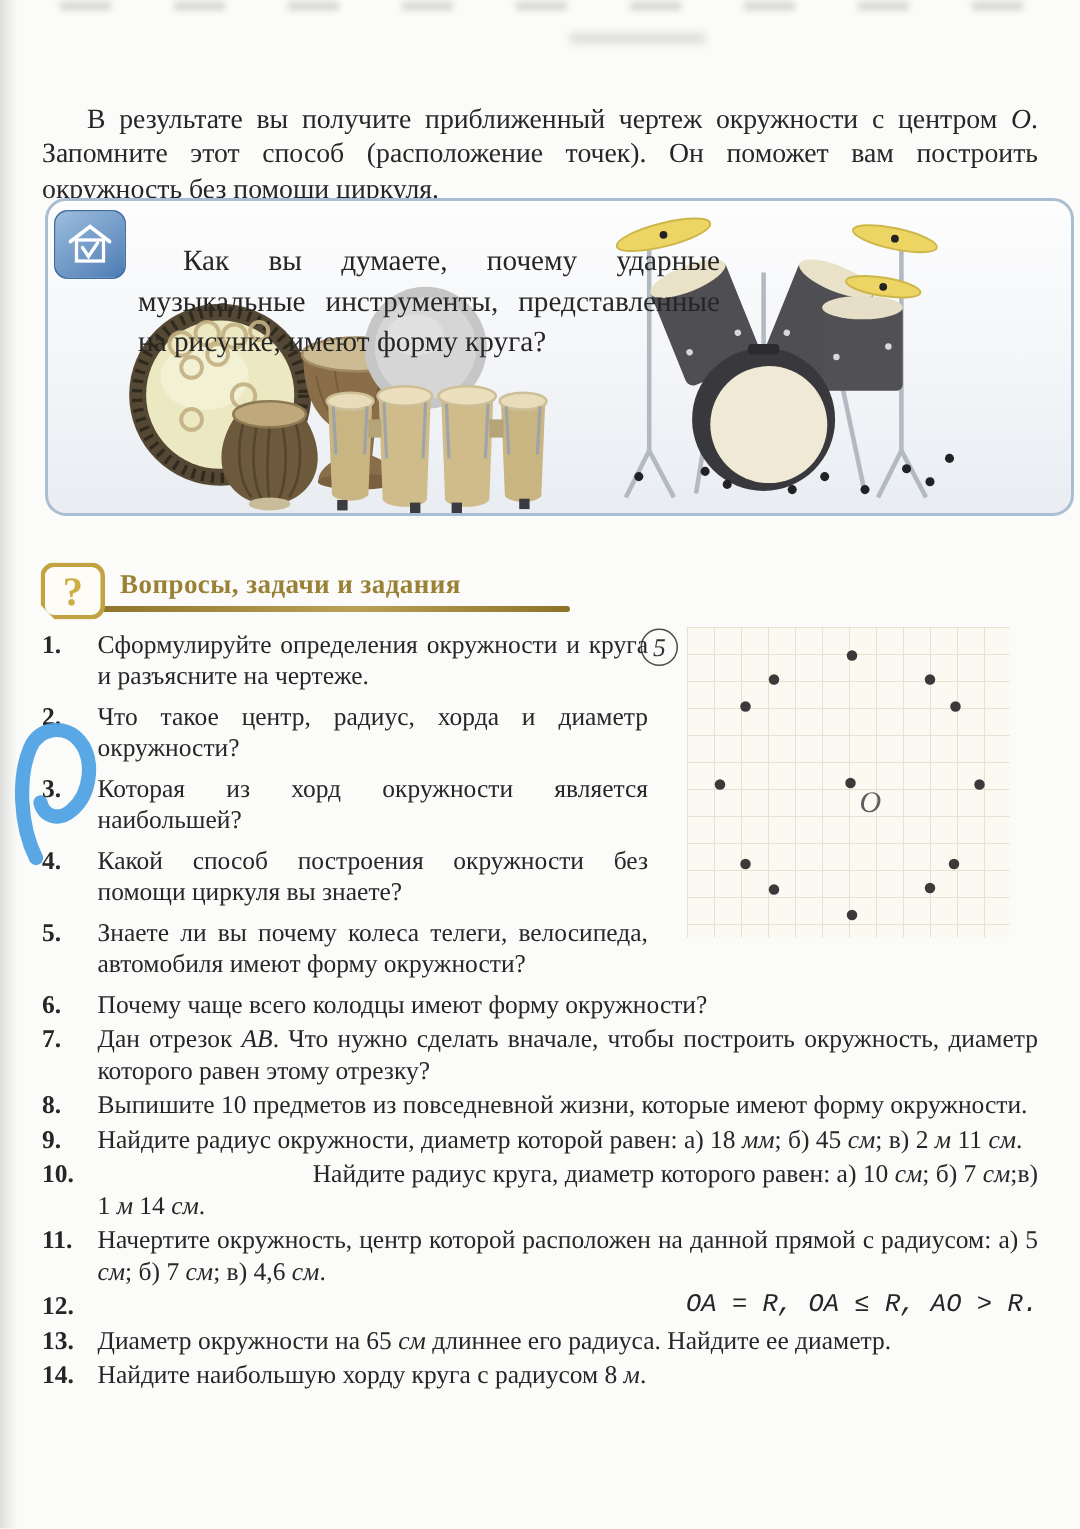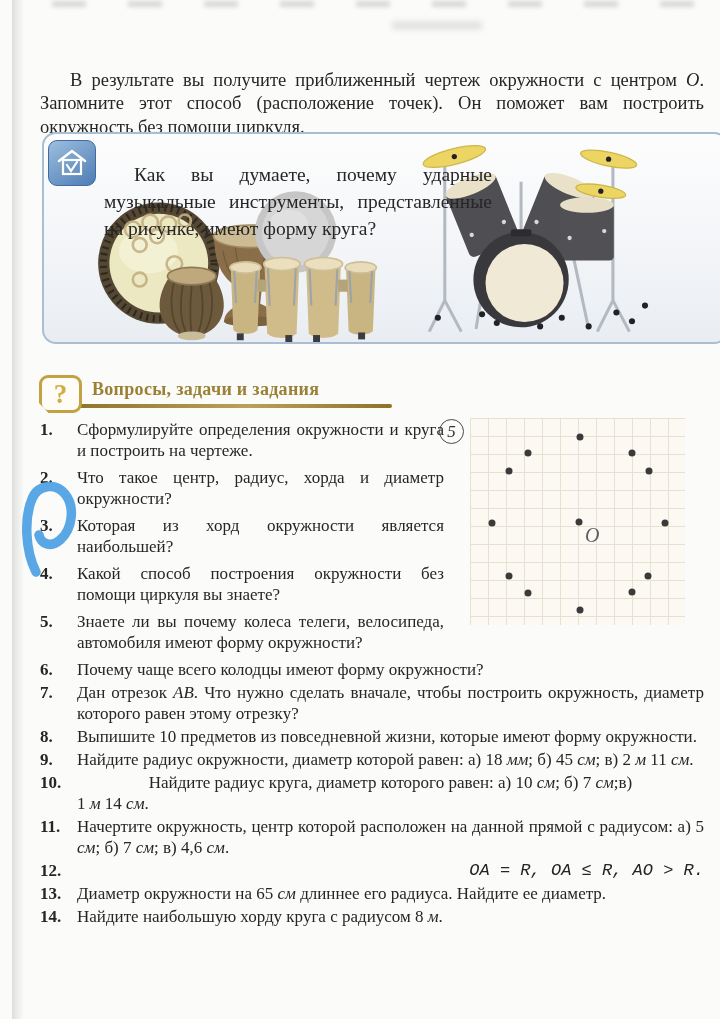--- a/index.html
+++ b/index.html
@@ -1,17 +1,17 @@
 <!DOCTYPE html>
 <html><head>
 <meta charset="utf-8">
 <style>
   html,body{margin:0;padding:0;}
   body{width:720px;height:1019px;background:#fbfbf9;font-family:"Liberation Serif","DejaVu Serif",serif;color:#262626;position:relative;overflow:hidden;}
-  .page{position:absolute;inset:0;margin-left:12px;}
+  .page{position:absolute;inset:0;}
   
   .top-smudge{position:absolute;top:1px;left:40px;width:660px;height:6px;
     background:repeating-linear-gradient(90deg,rgba(110,110,110,.45) 0 34px,rgba(255,255,255,0) 34px 76px);
     filter:blur(2px);opacity:.55;}
   .top-smudge2{position:absolute;top:22px;left:380px;width:90px;height:7px;background:#cfcfcd;filter:blur(3px);opacity:.7;}
   .left-edge{position:absolute;left:0;top:0;width:12px;height:100%;
     background:linear-gradient(90deg,#dededc,#efefee 55%,rgba(255,255,255,0));}
   
   .intro{position:absolute;left:28px;top:50px;width:664px;font-size:18.5px;line-height:23.5px;text-align:justify;text-indent:30px;}
   
@@ -41,21 +41,21 @@
     display:flex;align-items:center;justify-content:center;font-style:italic;font-size:17px;color:#333;background:#fbfbf9;box-sizing:border-box;}
   .dot{position:absolute;width:7px;height:7px;border-radius:50%;background:#3a3a3a;transform:translate(-50%,-50%);}
   .center-label{position:absolute;left:53.5%;top:51%;font-style:italic;font-size:20px;color:#5f5f5f;}
   
   .questions{position:absolute;left:28px;top:419px;width:664px;font-size:17px;line-height:21px;}
   .q-item{display:flex;margin-bottom:2px;}
   .q-item.narrow{margin-bottom:6px;}
   .q-num{width:37px;flex:none;font-weight:bold;}
   .q-text{flex:1;text-align:justify;}
   .q-item.narrow .q-text{flex:none;width:367px;}
-  .q-line1{display:flex;justify-content:center;}
+  .q-line1{display:flex;justify-content:flex-end;}
   .q-center{text-align:right;font-style:italic;font-family:Liberation Mono, monospace;}
   
   .scribble{position:absolute;left:0;top:480px;z-index:6;}
 </style>
 </head>
 <body>
 
 <div class="page">
 
   <div class="top-smudge"></div>
@@ -236,21 +236,21 @@
       <div class="dot" style="left: 18.1%; top: 76.3%;"></div>
       <div class="dot" style="left: 82.8%; top: 76.3%;"></div>
       <div class="dot" style="left: 27%; top: 84.5%;"></div>
       <div class="dot" style="left: 75.3%; top: 84.1%;"></div>
       <div class="dot" style="left: 51.2%; top: 92.8%;"></div>
     </div>
 
   <div class="questions">
       <div class="q-item narrow">
         <span class="q-num">1.</span>
-        <div class="q-text"><span>Сформулируйте определения окружности и круга и построить на чертеже.</span></div>
+        <div class="q-text"><span>Сформулируйте определения окружности и круга и разъясните на чертеже.</span></div>
       </div>
       <div class="q-item narrow">
         <span class="q-num">2.</span>
         <div class="q-text"><span>Что такое центр, радиус, хорда и диаметр окружности?</span></div>
       </div>
       <div class="q-item narrow">
         <span class="q-num">3.</span>
         <div class="q-text"><span>Которая из хорд окружности является наибольшей?</span></div>
       </div>
       <div class="q-item narrow">

